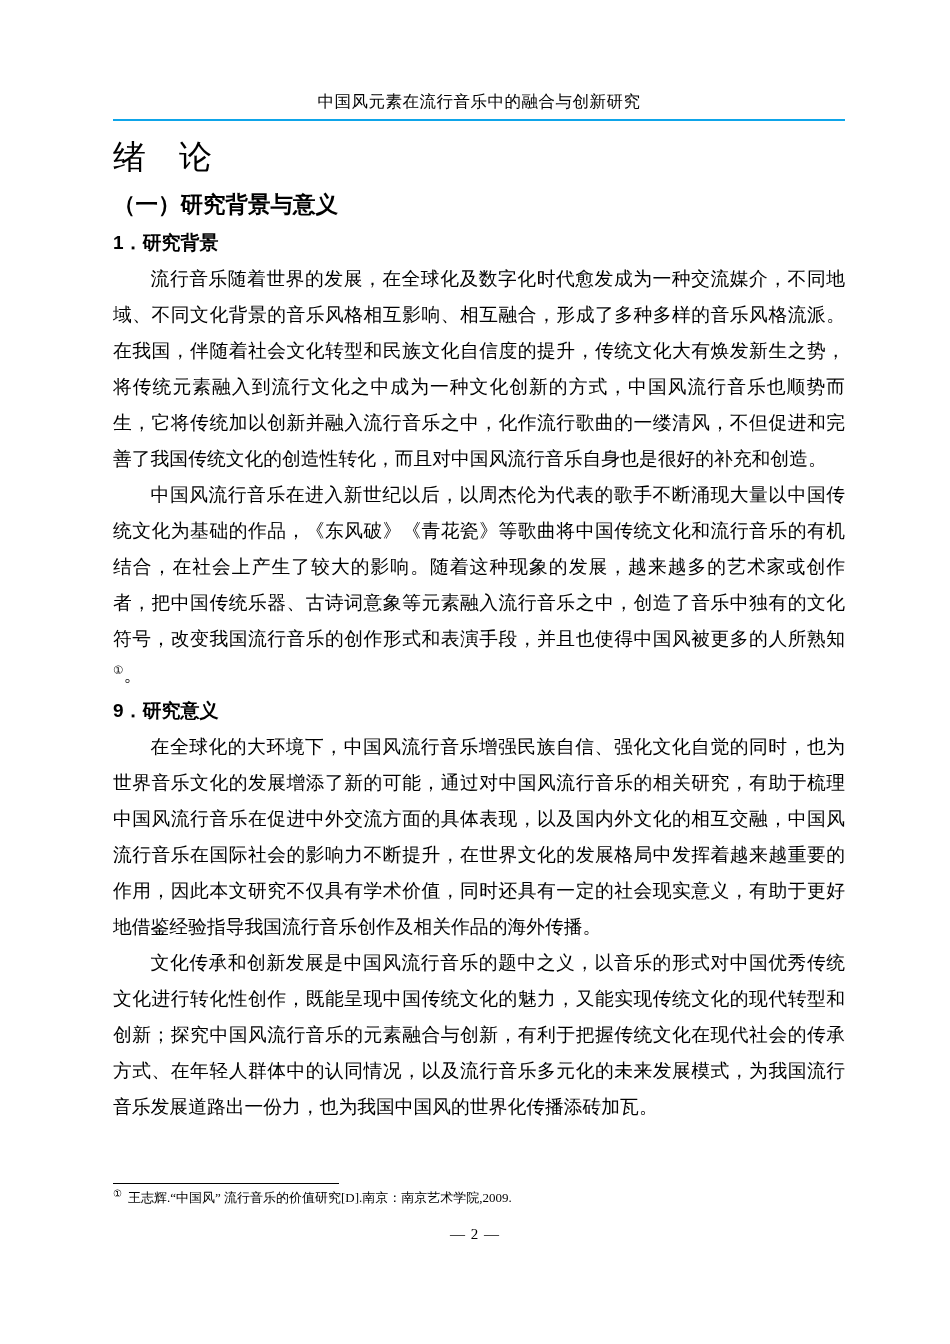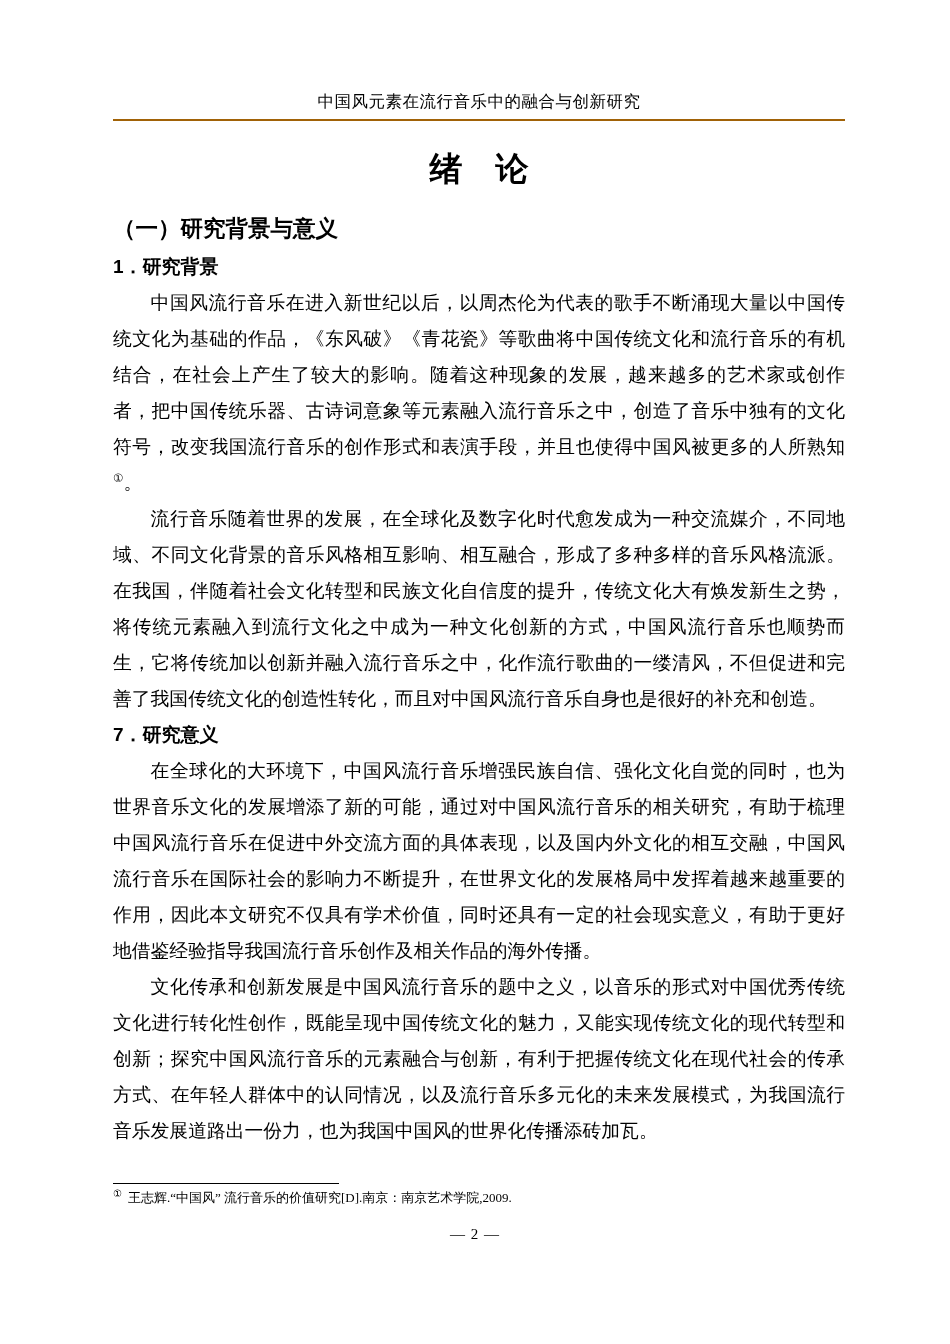--- a/index.html
+++ b/index.html
@@ -17,32 +17,32 @@
     position: absolute;
     inset: 0;
     padding: 92px 105px 0 113px;
   }
   .running-head {
     text-align: center;
     font-size: 16.5px;
     line-height: 20px;
     letter-spacing: 0.5px;
     padding-bottom: 7px;
-    border-bottom: 2px solid #a16207;
+    border-bottom: 2px solid #0ea5e9;
   }
   h1.doc-title {
-    margin-top: 26px;
+    margin-top: 14px;
     font-family: "Liberation Sans", "DejaVu Sans", sans-serif;
     font-size: 33px;
-    font-weight: bold;
-    text-align: center;
+    font-weight: normal;
+    text-align: left;
     line-height: 1.35;
   }
   h2.section-heading {
-    margin-top: 22px;
+    margin-top: 10px;
     font-family: "Liberation Sans", "DejaVu Sans", sans-serif;
     font-size: 22.5px;
     font-weight: bold;
     line-height: 1.3;
   }
   h3.subsection-heading {
     margin-top: 6px;
     font-family: "Liberation Sans", "DejaVu Sans", sans-serif;
     font-size: 19px;
     font-weight: bold;
@@ -104,28 +104,28 @@
 
   <main>
 
     <h1 class="doc-title">绪　论</h1>
 
     <h2 class="section-heading">（一）研究背景与意义</h2>
 
     <h3 class="subsection-heading">1．研究背景</h3>
 
     <p class="body-para">
+      <span>流行音乐随着世界的发展，在全球化及数字化时代愈发成为一种交流媒介，不同地域、不同文化背景的音乐风格相互影响、相互融合，形成了多种多样的音乐风格流派。在我国，伴随着社会文化转型和民族文化自信度的提升，传统文化大有焕发新生之势，将传统元素融入到流行文化之中成为一种文化创新的方式，中国风流行音乐也顺势而生，它将传统加以创新并融入流行音乐之中，化作流行歌曲的一缕清风，不但促进和完善了我国传统文化的创造性转化，而且对中国风流行音乐自身也是很好的补充和创造。</span>
+    </p>
+
+    <p class="body-para">
       <span>中国风流行音乐在进入新世纪以后，以周杰伦为代表的歌手不断涌现大量以中国传统文化为基础的作品，《东风破》《青花瓷》等歌曲将中国传统文化和流行音乐的有机结合，在社会上产生了较大的影响。随着这种现象的发展，越来越多的艺术家或创作者，把中国传统乐器、古诗词意象等元素融入流行音乐之中，创造了音乐中独有的文化符号，改变我国流行音乐的创作形式和表演手段，并且也使得中国风被更多的人所熟知</span><sup>①</sup><span>。</span>
     </p>
 
-    <p class="body-para">
-      <span>流行音乐随着世界的发展，在全球化及数字化时代愈发成为一种交流媒介，不同地域、不同文化背景的音乐风格相互影响、相互融合，形成了多种多样的音乐风格流派。在我国，伴随着社会文化转型和民族文化自信度的提升，传统文化大有焕发新生之势，将传统元素融入到流行文化之中成为一种文化创新的方式，中国风流行音乐也顺势而生，它将传统加以创新并融入流行音乐之中，化作流行歌曲的一缕清风，不但促进和完善了我国传统文化的创造性转化，而且对中国风流行音乐自身也是很好的补充和创造。</span>
-    </p>
-
-    <h3 class="subsection-heading in-flow">7．研究意义</h3>
+    <h3 class="subsection-heading in-flow">9．研究意义</h3>
 
     <p class="body-para">
       <span>在全球化的大环境下，中国风流行音乐增强民族自信、强化文化自觉的同时，也为世界音乐文化的发展增添了新的可能，通过对中国风流行音乐的相关研究，有助于梳理中国风流行音乐在促进中外交流方面的具体表现，以及国内外文化的相互交融，中国风流行音乐在国际社会的影响力不断提升，在世界文化的发展格局中发挥着越来越重要的作用，因此本文研究不仅具有学术价值，同时还具有一定的社会现实意义，有助于更好地借鉴经验指导我国流行音乐创作及相关作品的海外传播。</span>
     </p>
 
     <p class="body-para">
       <span>文化传承和创新发展是中国风流行音乐的题中之义，以音乐的形式对中国优秀传统文化进行转化性创作，既能呈现中国传统文化的魅力，又能实现传统文化的现代转型和创新；探究中国风流行音乐的元素融合与创新，有利于把握传统文化在现代社会的传承方式、在年轻人群体中的认同情况，以及流行音乐多元化的未来发展模式，为我国流行音乐发展道路出一份力，也为我国中国风的世界化传播添砖加瓦。</span>
     </p>
 
   </main>

